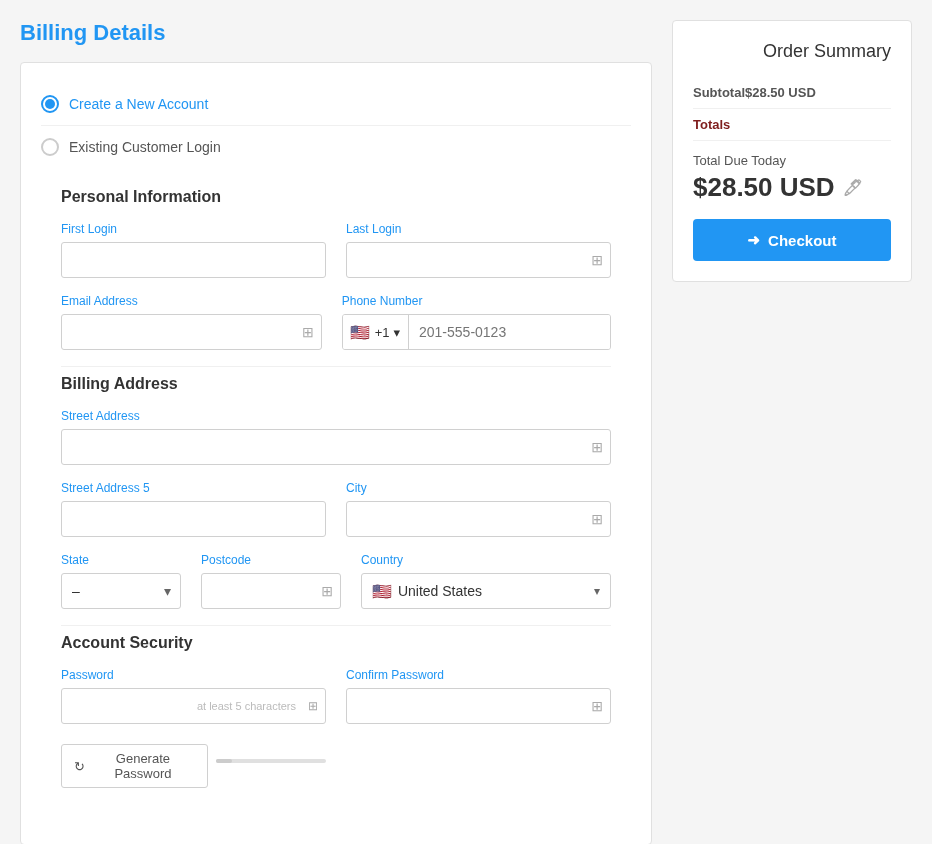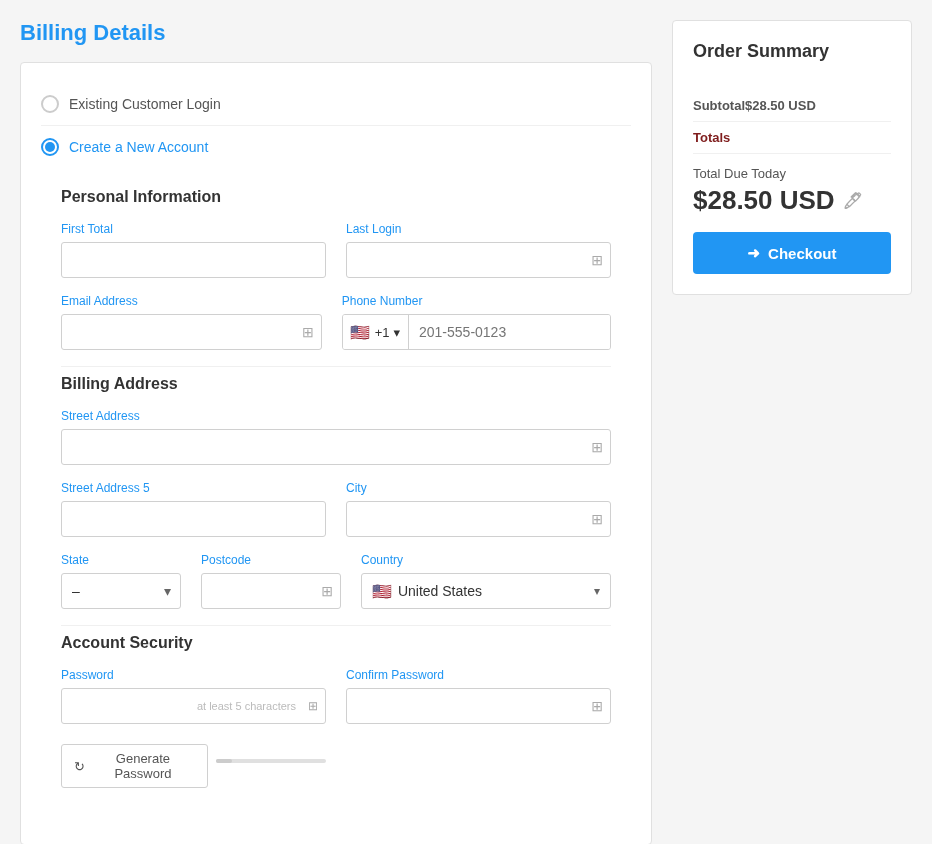--- a/index.html
+++ b/index.html
@@ -249,23 +249,24 @@
       flex-shrink: 0;
     }
     .order-summary-card {
       background: #fff;
       border: 1px solid #e0e0e0;
       border-radius: 4px;
       padding: 20px;
     }
     .order-summary-title {
       font-size: 18px;
-      font-weight: 700;
-      color: #333;
-      margin-bottom: 28px;
+      font-weight: 400;
+      color: #333;
+      margin-bottom: 15px;
+      text-align: right;
     }
     .order-row {
       display: flex;
       justify-content: flex-start;
       align-items: center;
       padding: 8px 0;
       font-size: 13px;
       color: #555;
       border-bottom: 1px solid #f0f0f0;
       font-weight: bold;
@@ -323,35 +324,35 @@
 
 <div class="page-wrapper">
 
   <div class="main-content">
 
     <h1 class="page-title">Billing Details</h1>
 
     <div class="card">
 
       <div class="radio-row">
+        <div class="radio-circle checked"></div>
+        <span class="radio-label active">Create a New Account</span>
+      </div>
+
+      <div class="radio-row">
         <div class="radio-circle"></div>
         <span class="radio-label">Existing Customer Login</span>
       </div>
 
-      <div class="radio-row">
-        <div class="radio-circle checked"></div>
-        <span class="radio-label active">Create a New Account</span>
-      </div>
-
       <div class="form-section">
         <h2 class="section-title">Personal Information</h2>
 
         <div class="form-row">
           <div class="form-group">
-            <label class="form-label">First Total</label>
+            <label class="form-label">First Login</label>
             <div class="input-with-icon">
               <input type="text" class="form-input" style="">
             </div>
           </div>
           <div class="form-group">
             <label class="form-label">Last Login</label>
             <div class="input-with-icon">
               <input type="text" class="form-input" style="">
               <span class="input-icon">⊞</span>
             </div>

